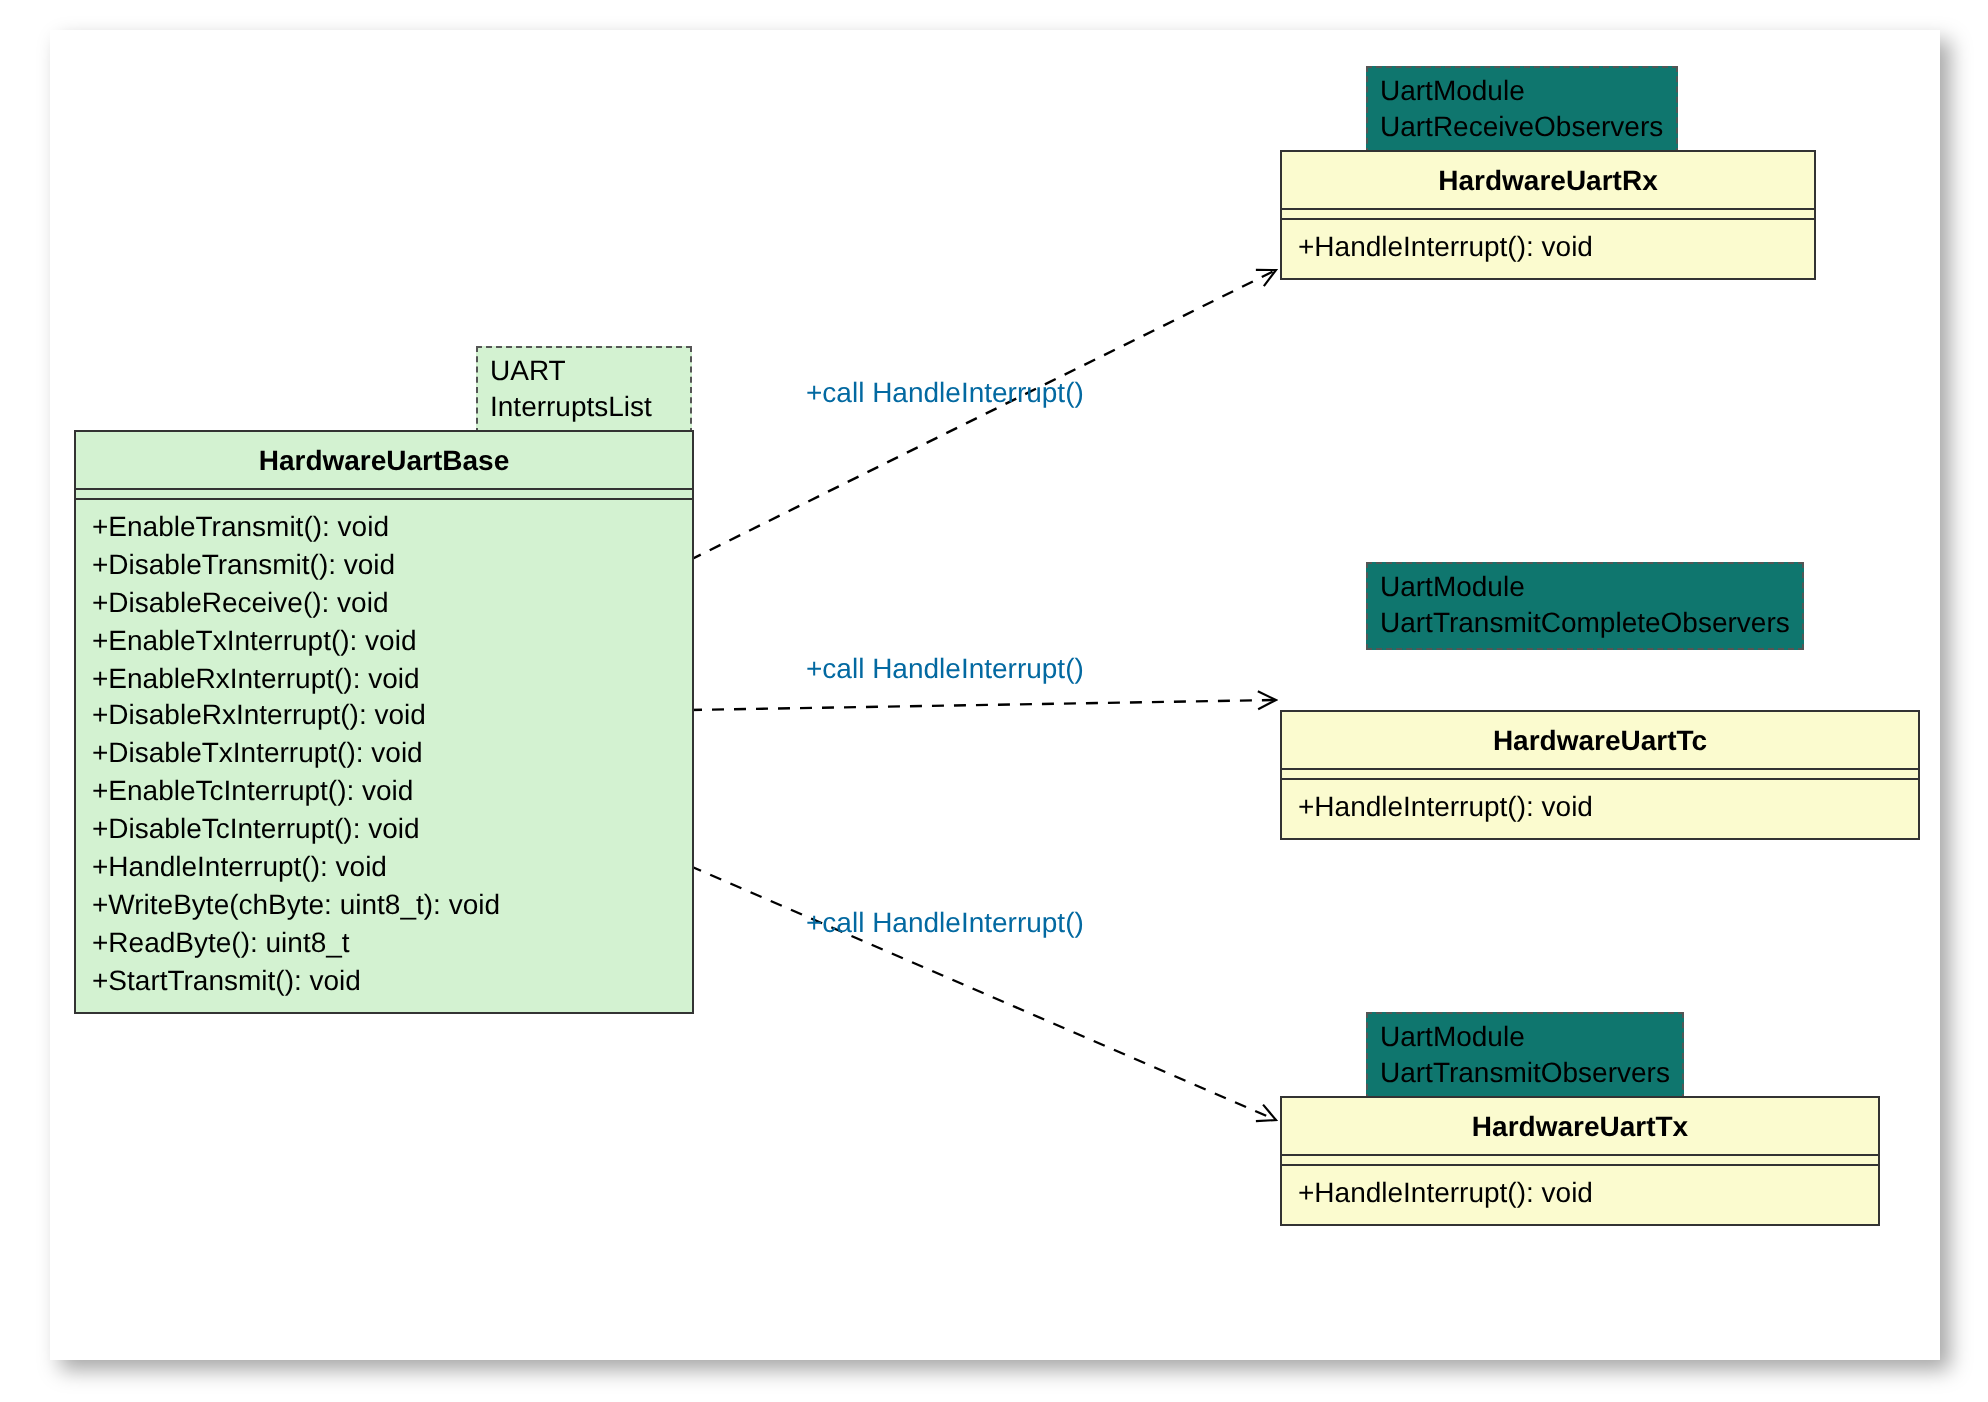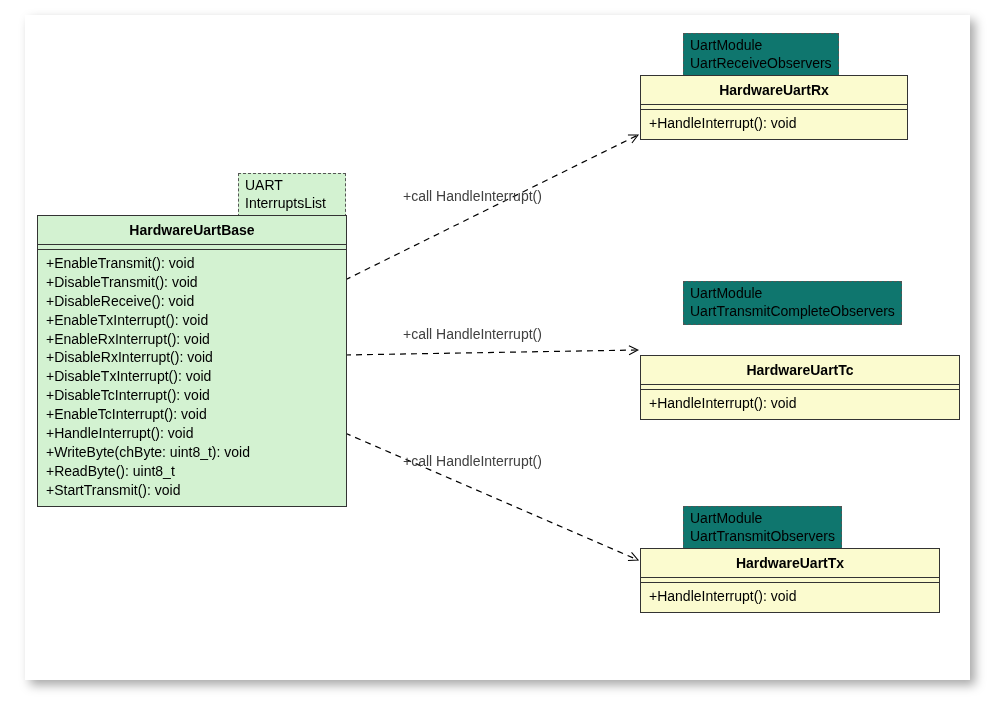--- a/index.html
+++ b/index.html
@@ -59,21 +59,21 @@
     padding: 3px 6px 4px 6px;
     line-height: 1.25;
     box-sizing: border-box;
     white-space: pre;
   }
   .template-tab.green { background: #d3f2d1; }
   .template-tab.yellow { background: #0f766e; }
   .assoc-label {
     position: absolute;
     font-size: 14px;
-    color: #404040;
+    color: #0369a1;
     white-space: nowrap;
   }
 </style>
 </head>
 <body>
 
 <div class="canvas">
   <div class="frame">
 
     <svg class="overlay">
@@ -96,22 +96,22 @@
       <div class="class-header">HardwareUartBase</div>
       <div class="class-sep"></div>
       <div class="class-body" id="base-methods">
           <div>+EnableTransmit(): void</div>
           <div>+DisableTransmit(): void</div>
           <div>+DisableReceive(): void</div>
           <div>+EnableTxInterrupt(): void</div>
           <div>+EnableRxInterrupt(): void</div>
           <div>+DisableRxInterrupt(): void</div>
           <div>+DisableTxInterrupt(): void</div>
+          <div>+EnableTcInterrupt(): void</div>
           <div>+DisableTcInterrupt(): void</div>
-          <div>+EnableTcInterrupt(): void</div>
           <div>+HandleInterrupt(): void</div>
           <div>+WriteByte(chByte: uint8_t): void</div>
           <div>+ReadByte(): uint8_t</div>
           <div>+StartTransmit(): void</div>
         </div>
     </div>
 
     <div class="template-tab yellow" style="left:658px; top:18px;">UartModule
 UartReceiveObservers</div>
     <div class="class-box yellow" style="left:615px; top:60px; width:268px;">

